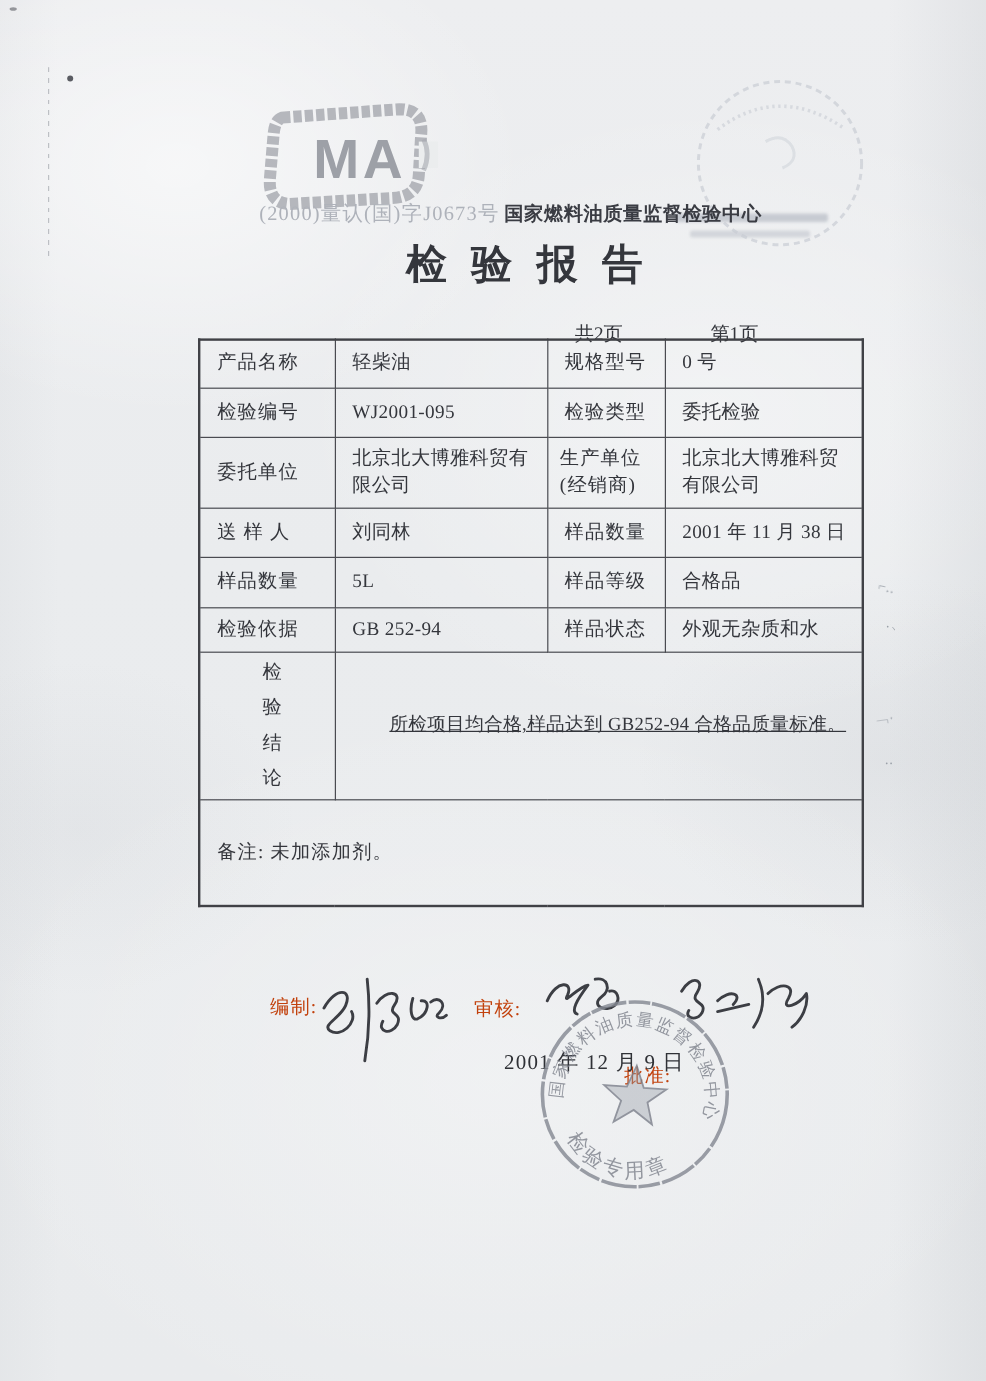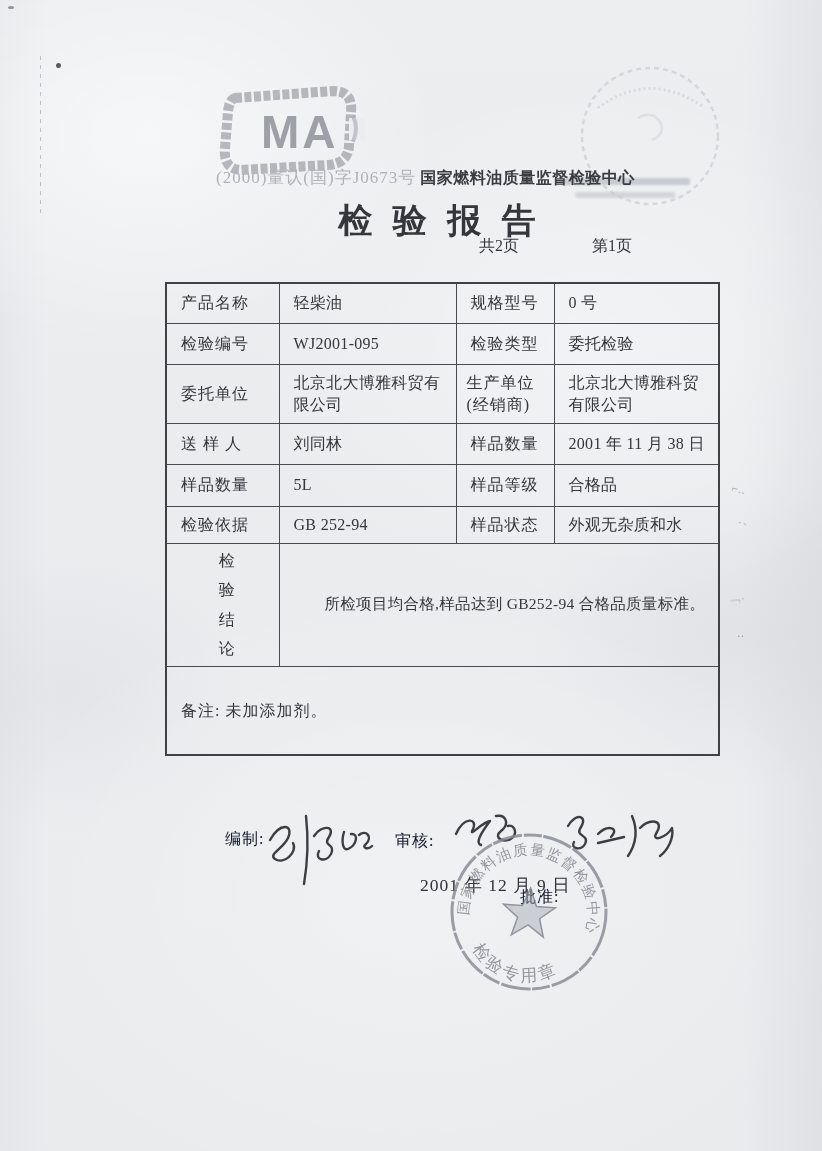--- a/index.html
+++ b/index.html
@@ -24,49 +24,49 @@
   .cma{position:absolute;left:213px;top:82px;width:156px;height:96px;opacity:.85;filter:blur(.4px);}
   .faint-stamp{position:absolute;left:568px;top:58px;width:165px;height:165px;opacity:.85;}
   .smudge{position:absolute;background:#c7cbd2;filter:blur(1.3px);border-radius:2px;}
   .accred{position:absolute;left:216px;top:166px;white-space:nowrap;}
   .accred .code{font-size:17px;color:#aeb2ba;letter-spacing:1px;filter:blur(.4px);}
   .accred .center{font-size:16px;font-weight:700;color:#3a3c43;letter-spacing:.5px;}
   .doc-title{
     position:absolute;left:0;top:198px;width:880px;text-align:center;
     font-size:34px;font-weight:600;letter-spacing:6px;color:#34363c;
   }
-  .page-info{position:absolute;top:236px;font-size:16px;color:#34363c;}
+  .page-info{position:absolute;top:268px;font-size:16px;color:#34363c;}
   #page-total{left:479px;} #page-num{left:592px;text-align:center;}
 
   
   table.report{
     position:absolute;left:165px;top:282px;width:553px;
     border-collapse:collapse;table-layout:fixed;
     font-size:16px;color:#34363c;
   }
   table.report td{
     border:1.4px solid #4a4b51;
     padding:2px 6px 2px 14px;
     vertical-align:middle;line-height:1.35;
     overflow:hidden;
   }
   table.report{border:2px solid #404146;}
   td.lbl{letter-spacing:1px;}
   td.val{padding-left:12px;letter-spacing:.3px;}
   td.indent{padding-left:30px;}
-  td.topalign{vertical-align:top;padding-top:7px;}
+  td.topalign{vertical-align:top;padding-top:7px;text-decoration:underline;}
   .vertical-label{
     width:1.25em;margin:0 auto;word-break:break-all;line-height:1.85;
     text-align:center;letter-spacing:0;
   }
   .conclusion-text{ text-indent:2em; font-size:15.5px;}
   .remark-cell{vertical-align:top;padding-top:9px;padding-left:12px;letter-spacing:1px;}
 
   
-  .sig-label{position:absolute;font-size:16px;color:#0f172a;letter-spacing:1px;}
+  .sig-label{position:absolute;font-size:16px;color:#c2410c;letter-spacing:1px;}
   .sig{position:absolute;}
   .sig path{fill:none;stroke:#3c3e44;stroke-width:2.4;stroke-linecap:round;stroke-linejoin:round;}
   .stamp-date{position:absolute;left:420px;top:873px;font-size:17.5px;color:#2f3136;letter-spacing:1px;}
   .round-stamp{position:absolute;left:443px;top:826px;width:172px;height:172px;opacity:.82;filter:blur(.35px);}
 
   
   .speck{position:absolute;background:#5a5c62;border-radius:50%;}
   .mark{position:absolute;color:#9aa0a8;font-size:11px;filter:blur(.3px);}
   .crease{
     position:absolute;left:40px;top:56px;width:1px;height:160px;

